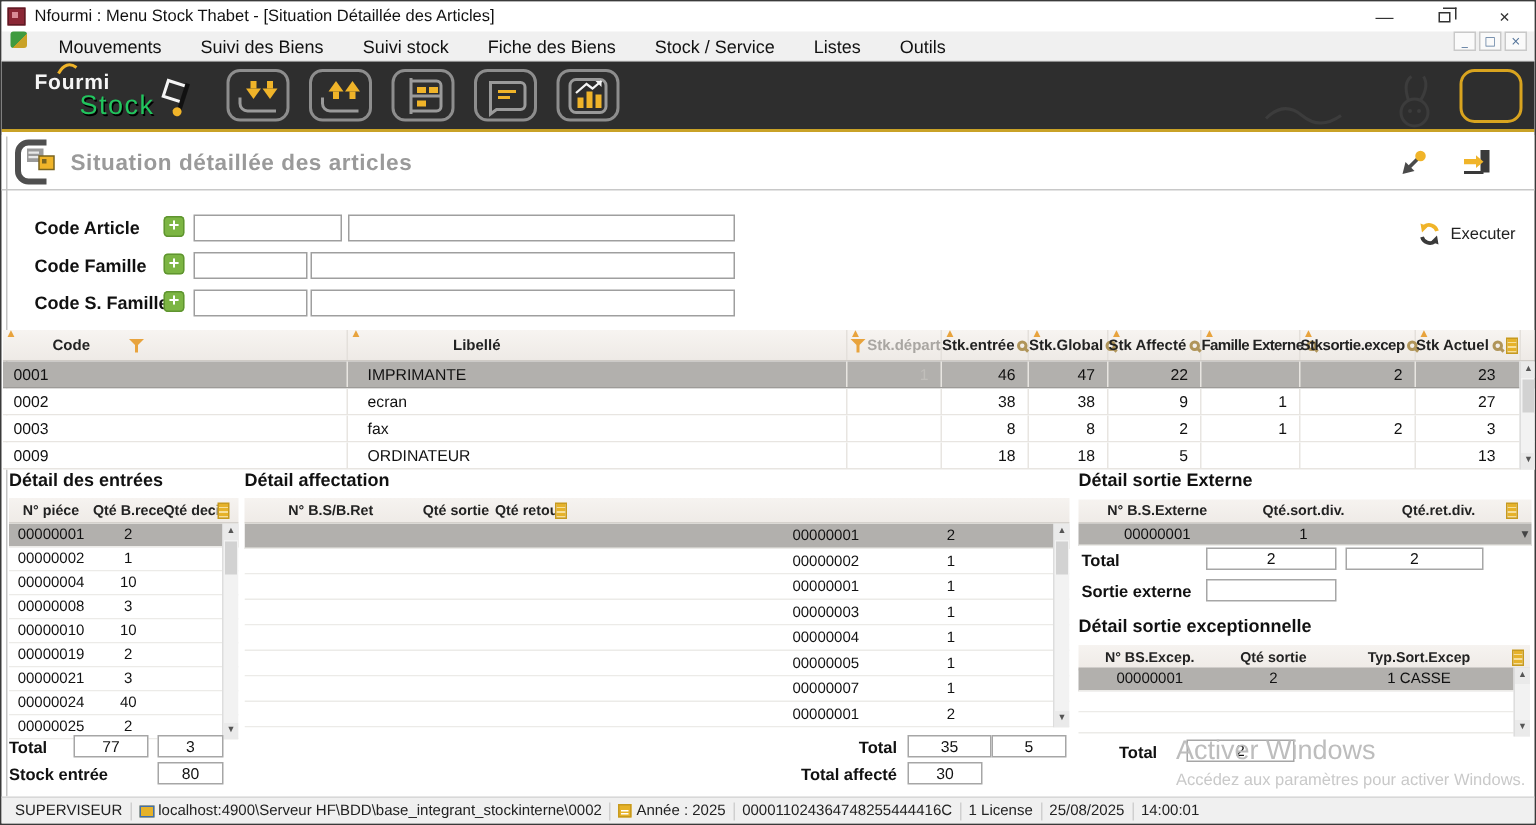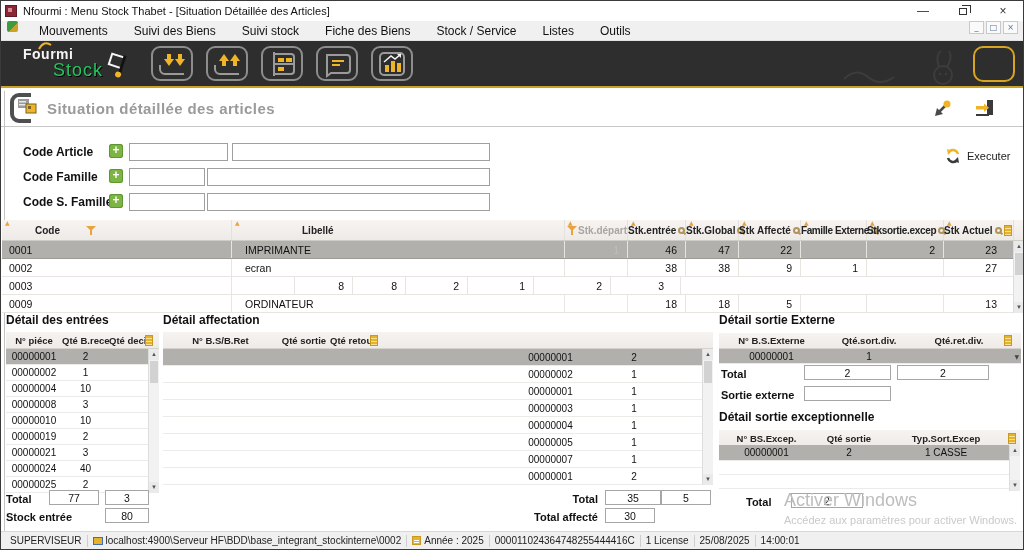--- a/index.html
+++ b/index.html
@@ -324,20 +324,21 @@
         <div class="mc w-dep mc-num"></div>
         <div class="mc w-ent mc-num">38</div>
         <div class="mc w-glo mc-num">38</div>
         <div class="mc w-aff mc-num">9</div>
         <div class="mc w-sxe mc-num">1</div>
         <div class="mc w-sxc mc-num"></div>
         <div class="mc w-act mc-num" style="padding-right:16px">27</div>
       </div>
       <div class="mt-row">
         <div class="mc w-code" style="padding-left:7px">0003</div>
+        <div class="mc w-lib" style="padding-left:13px">fax</div>
         <div class="mc w-dep mc-num"></div>
         <div class="mc w-ent mc-num">8</div>
         <div class="mc w-glo mc-num">8</div>
         <div class="mc w-aff mc-num">2</div>
         <div class="mc w-sxe mc-num">1</div>
         <div class="mc w-sxc mc-num">2</div>
         <div class="mc w-act mc-num" style="padding-right:16px">3</div>
       </div>
       <div class="mt-row">
         <div class="mc w-code" style="padding-left:7px">0009</div>

